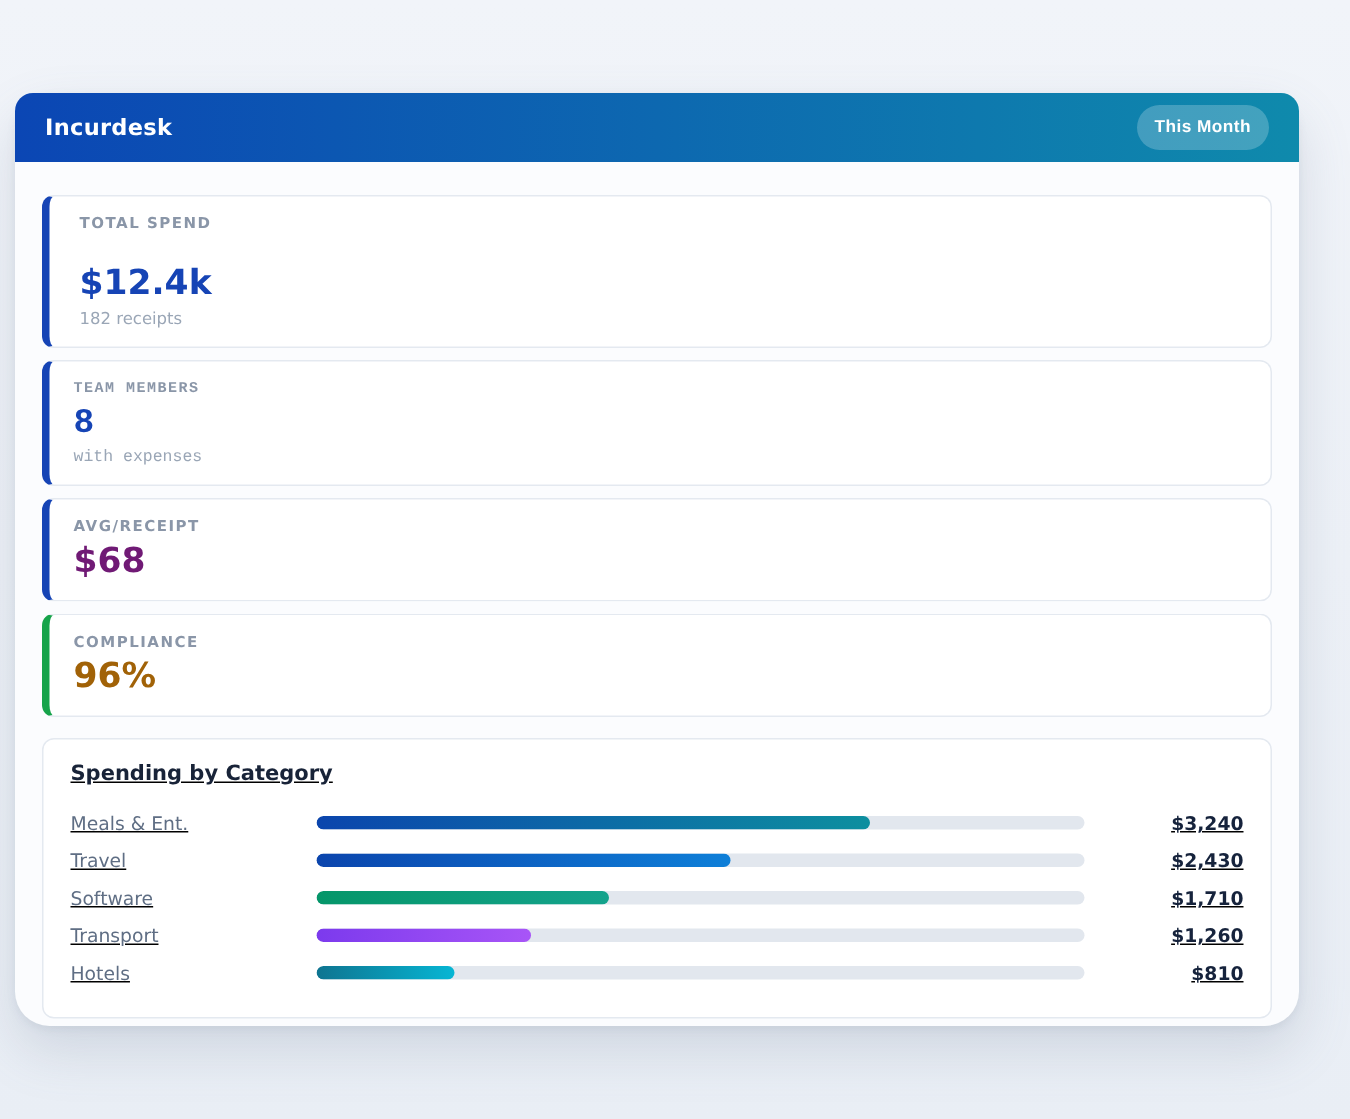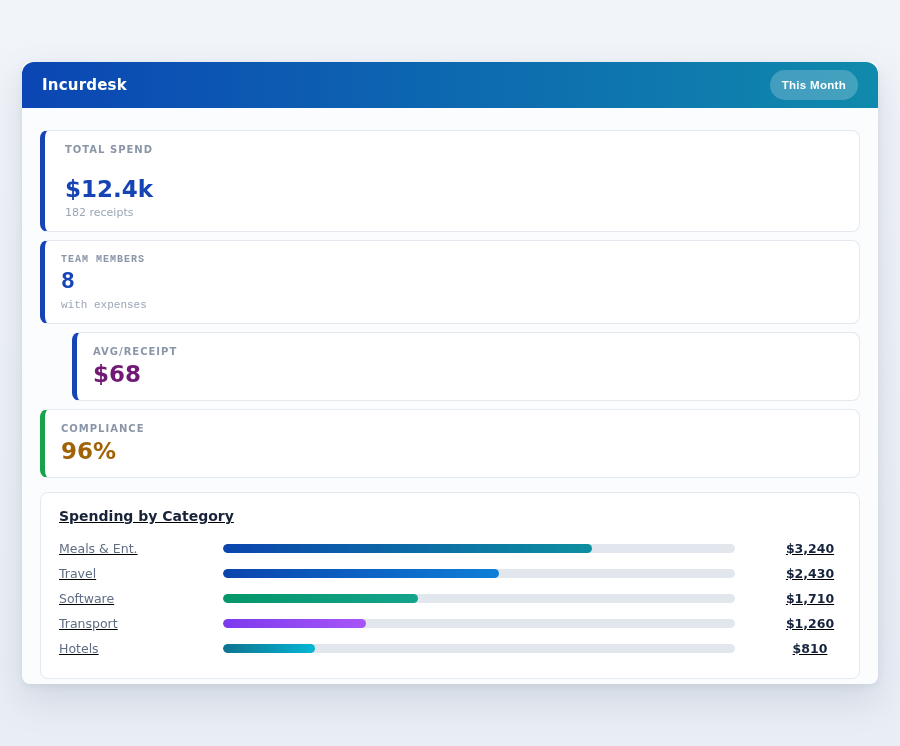--- a/index.html
+++ b/index.html
@@ -5,24 +5,24 @@
   * { margin: 0; padding: 0; box-sizing: border-box; }
   html, body { width: 900px; height: 746px; }
   body {
     font-family: "DejaVu Sans", "Liberation Sans", sans-serif;
     background: linear-gradient(180deg, #f1f4f9 0%, #e9eef5 100%);
     position: relative;
     overflow: hidden;
   }
   .app-panel {
     position: absolute;
-    left: 22px; top: 62px;
+    left: 10px; top: 62px;
     width: 856px; height: 622px;
     background: #fbfcfe;
-    border-radius: 8px;
+    border-radius: 23px;
     box-shadow: 0 16px 36px rgba(100,116,139,0.20), 0 2px 6px rgba(100,116,139,0.10);
   }
   .app-header {
     height: 46px;
     border-radius: 12px 12px 0 0;
     background: linear-gradient(90deg, #0b46b4 0%, #0f8aac 100%);
     display: flex;
     align-items: center;
     justify-content: space-between;
     padding: 0 20px;
@@ -105,21 +105,21 @@
     background: #e2e7ee;
     overflow: hidden;
   }
   .bar-fill {
     height: 100%;
     border-radius: 5px;
   }
   .spend-row-value {
     width: 62px;
     flex: 0 0 62px;
-    text-align: center;
+    text-align: right;
     font-size: 12.5px;
     font-weight: bold;
     color: #16233c;
   }
 </style>
 </head>
 <body>
 
 <div class="app-panel">
 
@@ -135,21 +135,21 @@
       <div class="stat-value" style="color: rgb(22, 68, 181); margin-top: 20px;">$12.4k</div>
       <div class="stat-sub">182 receipts</div>
     </div>
 
     <div class="stat-card" style="border-left-color: rgb(22, 68, 181); font-family: Liberation Mono, monospace;">
       <div class="stat-label">TEAM MEMBERS</div>
       <div class="stat-value" style="color: rgb(22, 68, 181);">8</div>
       <div class="stat-sub">with expenses</div>
     </div>
 
-    <div class="stat-card no-sub" style="border-left-color: rgb(22, 68, 181); margin-left: 32px;">
+    <div class="stat-card no-sub" style="border-left-color: rgb(22, 68, 181);">
       <div class="stat-label">AVG/RECEIPT</div>
       <div class="stat-value" style="color: #701a75;">$68</div>
 
     </div>
 
     <div class="stat-card no-sub" style="border-left-color: rgb(22, 163, 74);">
       <div class="stat-label">COMPLIANCE</div>
       <div class="stat-value" style="color: #a16207;">96%</div>
 
     </div>

